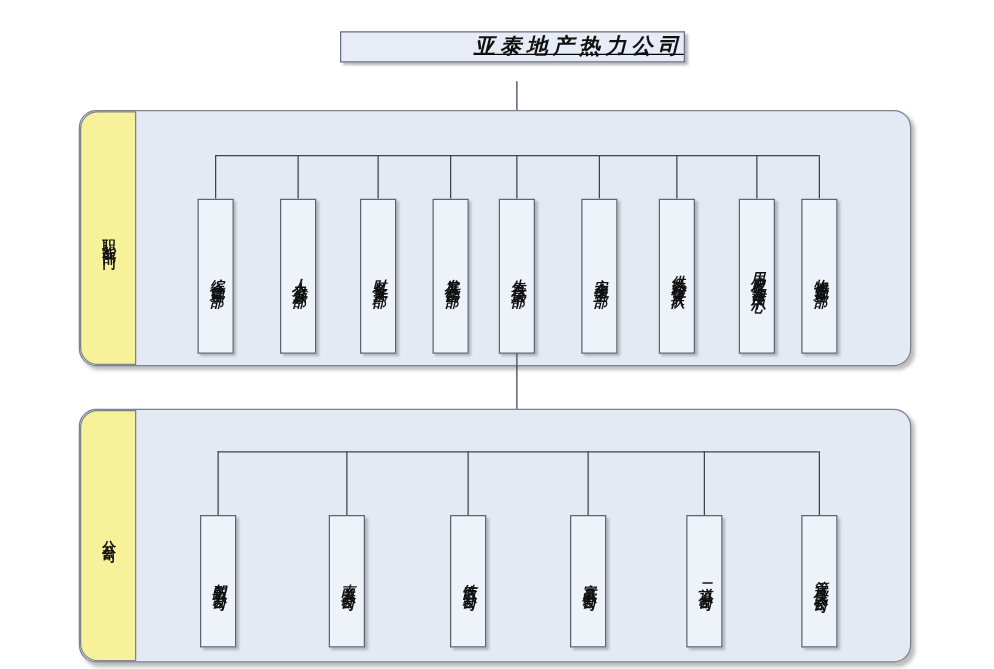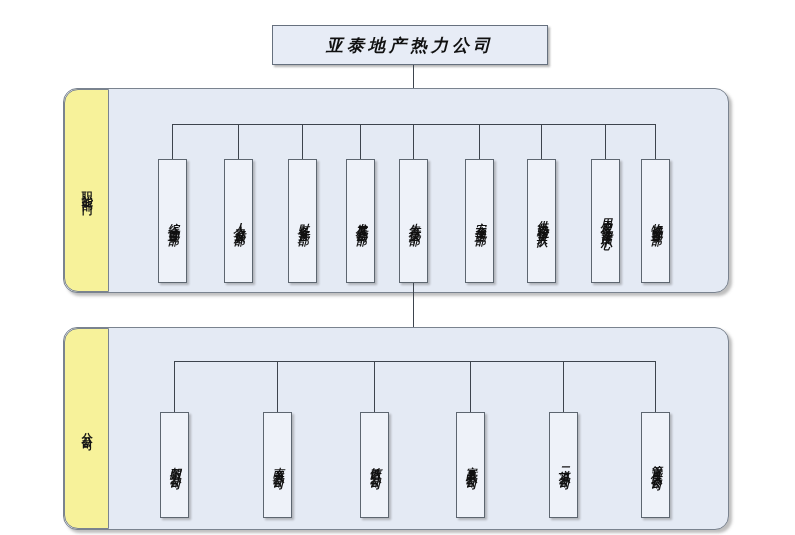--- a/index.html
+++ b/index.html
@@ -22,28 +22,29 @@
     width: 795px;
     height: 535px;
   }
 
   
   .root-box {
     position: absolute;
     left: 272px;
     top: 25px;
     width: 276px;
-    height: 40px;
+    height: 25px;
     background: #e7ecf6;
     border: 1px solid #66707e;
     box-shadow: 2px 2px 2px rgba(90,90,90,0.45);
     display: flex;
     align-items: center;
-    justify-content: center;
-    box-sizing: border-box;
+    justify-content: flex-end;
+    box-sizing: border-box;
+    text-decoration: underline;
   }
   .root-box .root-label {
     font-size: 17px;
     font-weight: bold;
     font-style: italic;
     letter-spacing: 4px;
     color: #101010;
     line-height: 1;
   }
 

